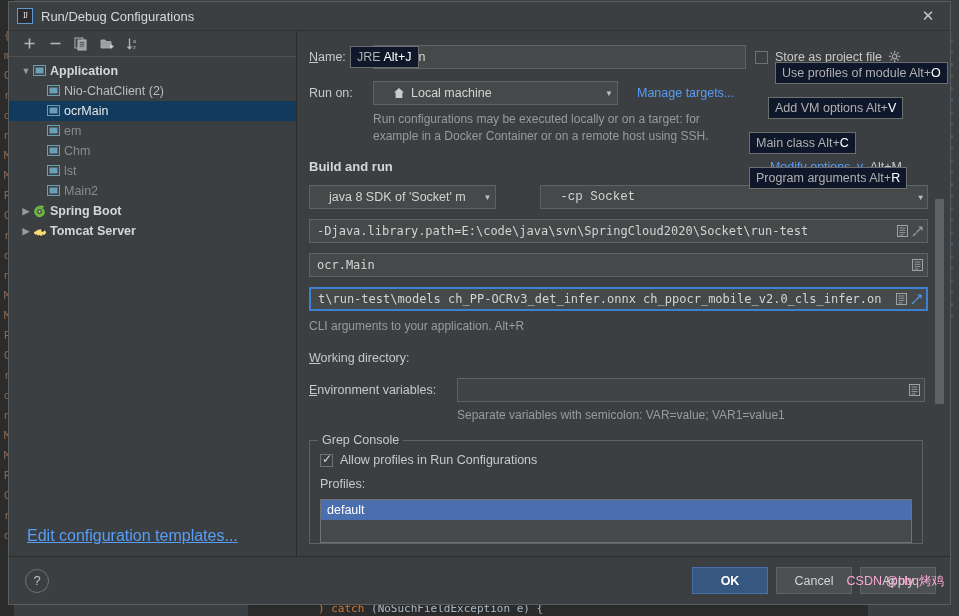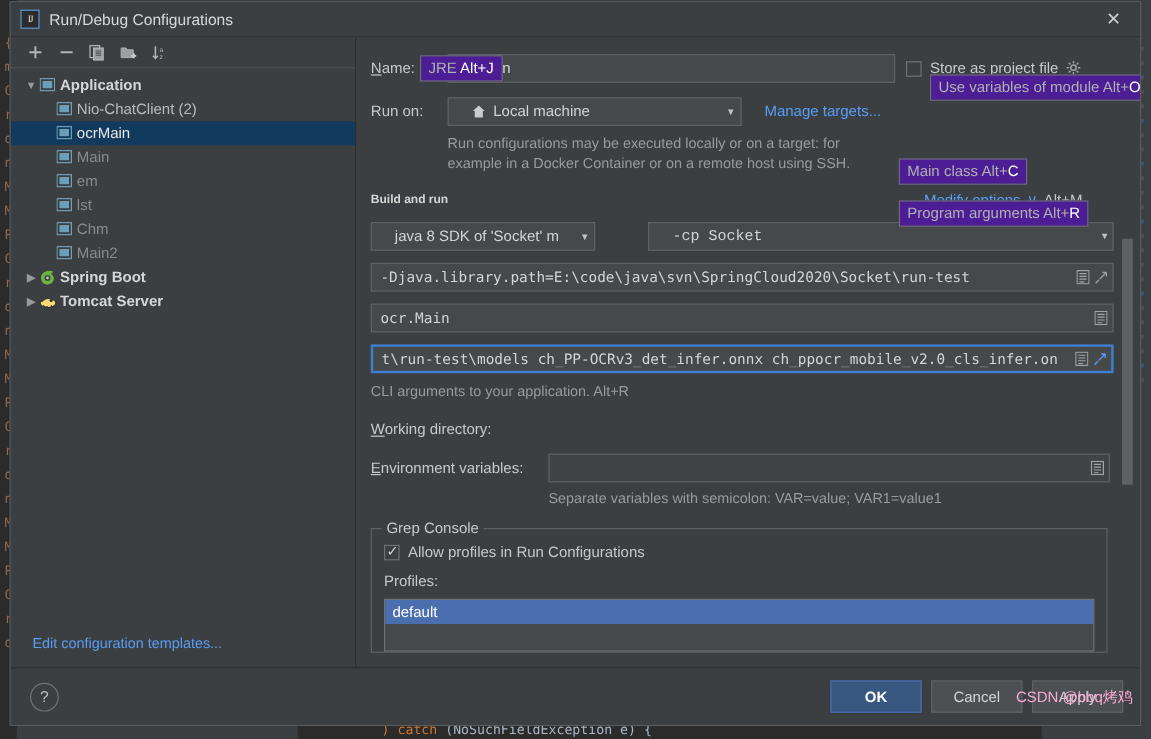--- a/index.html
+++ b/index.html
@@ -110,21 +110,21 @@
   .tw {
     width: 14px; flex: 0 0 14px; color: #9a9a9a; font-size: 9px;
     display: flex; align-items: center; justify-content: center;
   }
   .tico { width: 17px; flex: 0 0 17px; display: flex; align-items: center; }
   .tico svg { display: block; }
 
   .edit-tpl {
     height: 40px; flex: 0 0 40px;
     display: flex; align-items: center; padding-left: 18px;
-    font-size: 12px; color: #589df6;
+    font-size: 16px; color: #589df6; text-decoration: underline;
   }
 
   
   .right-panel {
     flex: 1; position: relative; overflow: hidden;
     background: #3c3f41; padding: 14px 22px 0 12px;
   }
   .vscroll {
     position: absolute; right: 6px; top: 2px; width: 9px; height: 520px;
   }
@@ -171,25 +171,25 @@
     display: flex; align-items: center; padding: 0 4px 0 19px;
     font-size: 12.5px; color: #d4d4d4;
   }
   .combo .arrow {
     margin-left: auto; color: #c0c0c0; font-size: 8px; padding-left: 6px;
   }
 
   .trail-icon { color: #9fa3a4; display: inline-flex; margin-left: 4px; }
 
   
-  .sec-title { font-size: 10px; font-weight: bold; color: #d6d6d6; }
+  .sec-title { font-size: 13px; font-weight: bold; color: #d6d6d6; }
 
   .tip {
     position: absolute;
-    background: #4c1d95; border: 1px solid #6b6f70;
+    background: #0f172a; border: 1px solid #6b6f70;
     font-size: 12.5px; color: #b0b0b0;
     padding: 2px 6px; white-space: nowrap; line-height: 16px;
   }
   .tip .mn { color: #ffffff; }
 
   
   .group-box {
     border: 1px solid #5e6264; position: relative;
     margin-top: 16px; padding: 12px 10px 0 10px;
   }
@@ -347,48 +347,39 @@
             </span>
             <span>ocrMain</span>
           </div>
           <div class="tree-row child dim">
             <span class="tico">
               <svg width="13" height="12" viewBox="0 0 13 12">
                 <rect x="0.5" y="0.5" width="12" height="10" fill="none" stroke="#6b9fb5"></rect>
                 <rect x="2.5" y="2.5" width="8" height="6" fill="#6b9fb5"></rect>
               </svg>
             </span>
-            <span>Main</span>
+            <span>em</span>
           </div>
           <div class="tree-row child dim">
             <span class="tico">
               <svg width="13" height="12" viewBox="0 0 13 12">
                 <rect x="0.5" y="0.5" width="12" height="10" fill="none" stroke="#6b9fb5"></rect>
                 <rect x="2.5" y="2.5" width="8" height="6" fill="#6b9fb5"></rect>
               </svg>
             </span>
-            <span>em</span>
+            <span>Chm</span>
           </div>
           <div class="tree-row child dim">
             <span class="tico">
               <svg width="13" height="12" viewBox="0 0 13 12">
                 <rect x="0.5" y="0.5" width="12" height="10" fill="none" stroke="#6b9fb5"></rect>
                 <rect x="2.5" y="2.5" width="8" height="6" fill="#6b9fb5"></rect>
               </svg>
             </span>
             <span>lst</span>
-          </div>
-          <div class="tree-row child dim">
-            <span class="tico">
-              <svg width="13" height="12" viewBox="0 0 13 12">
-                <rect x="0.5" y="0.5" width="12" height="10" fill="none" stroke="#6b9fb5"></rect>
-                <rect x="2.5" y="2.5" width="8" height="6" fill="#6b9fb5"></rect>
-              </svg>
-            </span>
-            <span>Chm</span>
           </div>
           <div class="tree-row child dim">
             <span class="tico">
               <svg width="13" height="12" viewBox="0 0 13 12">
                 <rect x="0.5" y="0.5" width="12" height="10" fill="none" stroke="#6b9fb5"></rect>
                 <rect x="2.5" y="2.5" width="8" height="6" fill="#6b9fb5"></rect>
               </svg>
             </span>
             <span>Main2</span>
           </div>
@@ -558,21 +549,24 @@
         <div class="lbl">Profiles:</div>
         <div class="list-box" id="profiles-list">
             <div class="list-item sel">default</div>
           </div>
       </div>
 
       <div class="tip" style="left:53px;top:15px;">
         <span>JRE </span><span class="mn">Alt+J</span>
       </div>
       <div class="tip" style="left:478px;top:31px;">
-        <span>Use variables of module Alt+</span><span class="mn">O</span>
+        <span>Use profiles of module Alt+</span><span class="mn">O</span>
+      </div>
+      <div class="tip" style="left:471px;top:66px;">
+        <span>Add VM options Alt+</span><span class="mn">V</span>
       </div>
       <div class="tip" style="left:452px;top:101px;">
         <span>Main class Alt+</span><span class="mn">C</span>
       </div>
       <div class="tip" style="left:452px;top:136px;">
         <span>Program arguments Alt+</span><span class="mn">R</span>
       </div>
 
     </div>
   </div>

